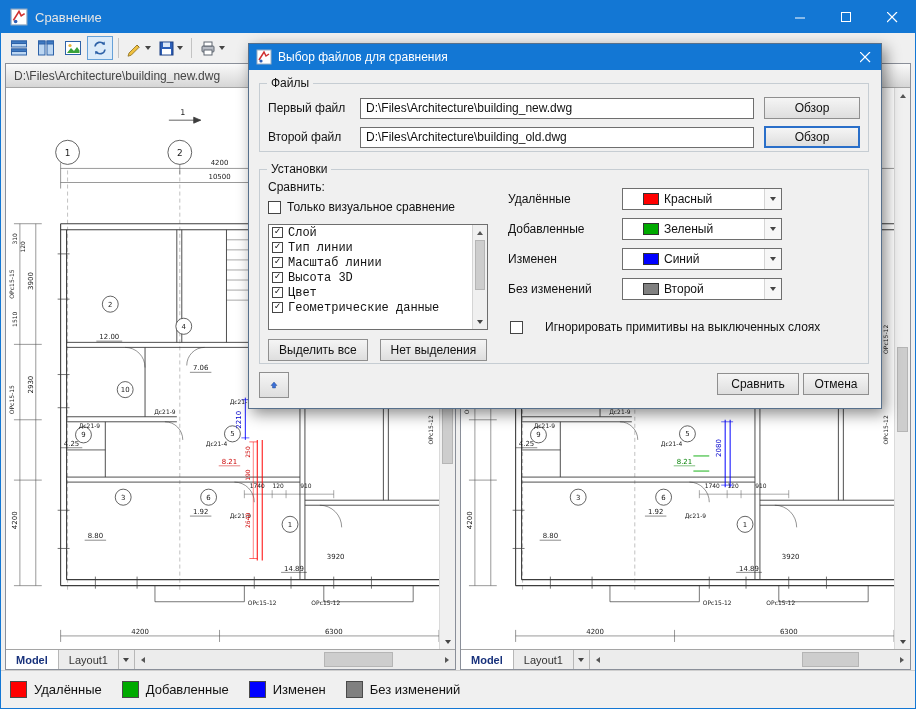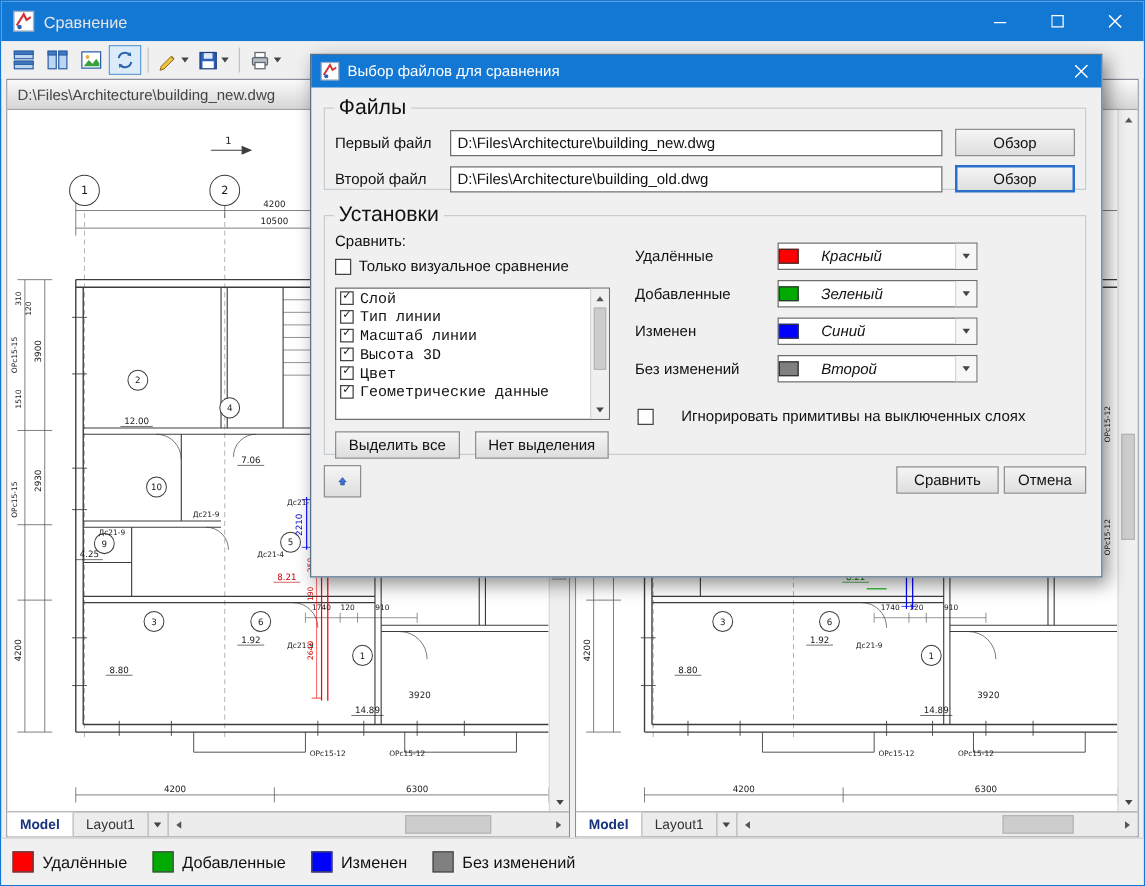--- a/index.html
+++ b/index.html
@@ -47,28 +47,28 @@
   .htrack { flex:1; position:relative; }
   .hthumb { position:absolute; top:2px; bottom:2px; background:#cdcdcd; border:1px solid #b5b5b5; }
 
   
   .legend { position:absolute; left:0; right:0; bottom:0; height:38px; background:#f0f0f0; border-top:1px solid #cfcfcf;
             display:flex; align-items:center; padding-left:9px; font-size:13px; color:#111; }
   .legend-item { display:flex; align-items:center; margin-right:20px; }
   .lsq { width:17px; height:17px; border:1px solid #4a4a4a; margin-right:7px; }
 
   
-  .dialog { position:absolute; left:247px; top:42px; width:634px; height:419px; background:#f0f0f0;
+  .dialog { position:absolute; left:247px; top:42px; width:634px; height:366px; background:#f0f0f0;
             border:1px solid #57708c; box-shadow:4px 5px 14px rgba(0,0,0,.45); }
   .dlg-title { height:26px; background:#1377d4; color:#fff; display:flex; align-items:center; padding-left:7px; font-size:12px; }
   .dlg-title .app-ico { width:16px; height:16px; display:flex; margin-right:6px; }
   .dlg-close { margin-left:auto; width:32px; height:100%; display:flex; align-items:center; justify-content:center; }
   .dlg-body { position:relative; height:338px; font-size:12px; color:#111; }
   fieldset { position:absolute; border:1px solid #c6cdd3; }
-  legend { font-size:17px; margin-left:7px; padding:0 4px; color:#111; }
+  legend { font-size:12px; margin-left:7px; padding:0 4px; color:#111; }
   .fs-files { left:10px; top:6px; width:610px; height:76px; }
   .frow { display:flex; align-items:center; margin:7px 8px 0 8px; }
   .flabel { width:92px; }
   .tinput { flex:1; height:21px; border:1px solid #6e6e6e; background:#fff; font:12px "Liberation Sans",sans-serif;
             color:#111; padding:0 5px; }
   .btn { height:22px; background:linear-gradient(#f5f5f5,#dedede); border:1px solid #8f8f8f; font:12px "Liberation Sans",sans-serif;
          color:#111; display:inline-flex; align-items:center; justify-content:center; padding:0 10px; }
   .btn.browse { width:96px; margin-left:10px; }
   .btn.focused { border:2px solid #2a6fc9; padding:0 9px; }
   .fs-settings { left:10px; top:92px; width:610px; height:202px; }
@@ -83,21 +83,21 @@
   .opts { flex:1; overflow:hidden;font-family:Liberation Mono, monospace; }
   .opt-row { height:15px; display:flex; align-items:center; gap:5px; padding-left:3px; font-size:12px; }
   .opt-row .cb { width:11px; height:11px; font-size:10px; }
   .lb-scroll { width:15px; border-left:1px solid #d5d5d5; background:#f0f0f0; display:flex; flex-direction:column; }
   .lb-scroll .strack { flex:1; position:relative; }
   .list-btns { position:absolute; left:8px; top:163px; display:flex; gap:12px; }
   .color-rows { position:absolute; left:248px; top:8px; }
   .color-row { display:flex; align-items:center; height:30px; }
   .crow-label { width:114px; }
   .combo { display:flex; align-items:center; width:160px; height:22px; border:1px solid #6e6e6e; background:#fff;
-           padding-left:0; gap:18px;font-style:italic; }
+           padding-left:20px; gap:5px; }
   .swatch { width:16px; height:12px; border:1px solid #333; flex:none; }
   .combo-arrow { margin-left:auto; width:17px; align-self:stretch; display:flex; align-items:center; justify-content:center;
                  border-left:1px solid #d5d5d5; background:#f7f7f7; }
   .ignore-row { left:250px; top:144px;gap:22px; }
   .upbtn { position:absolute; left:10px; top:302px; width:30px; height:26px; }
   .dlg-actions { position:absolute; right:12px; top:303px; display:flex; gap:4px; }
   .btn.w82 { width:82px; } .btn.w66 { width:66px; }
 </style>
 </head>
 <body>

